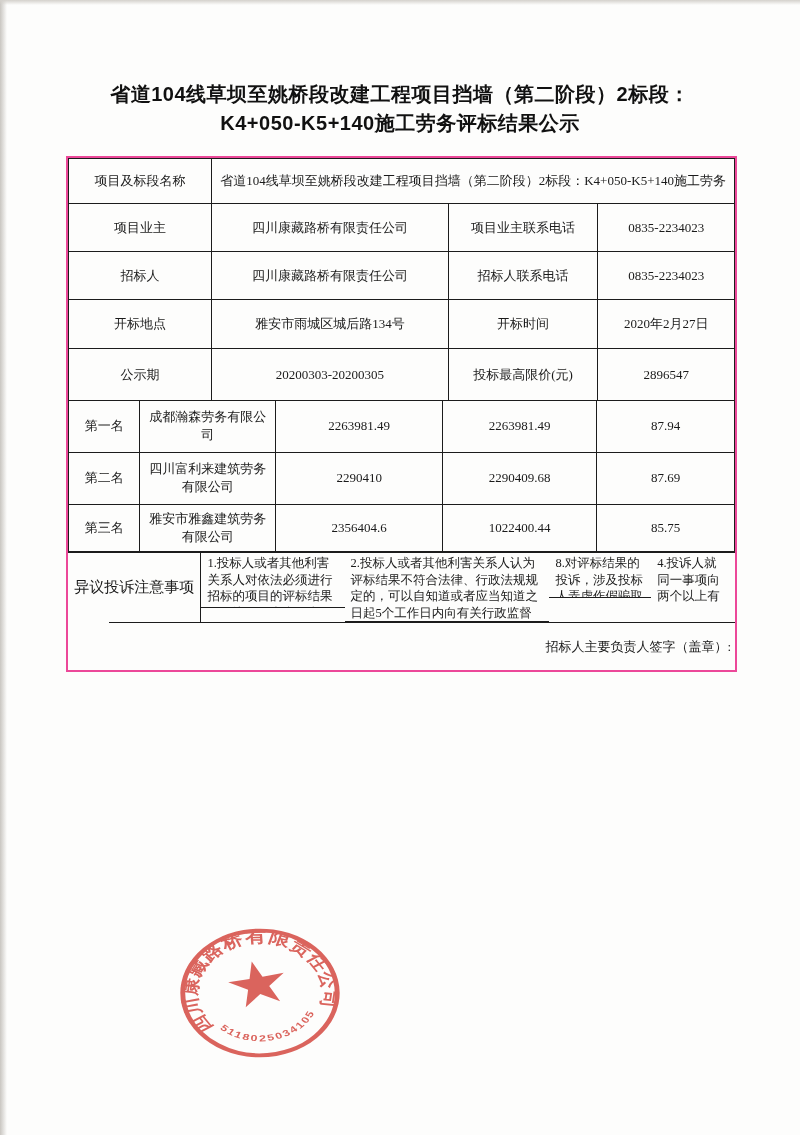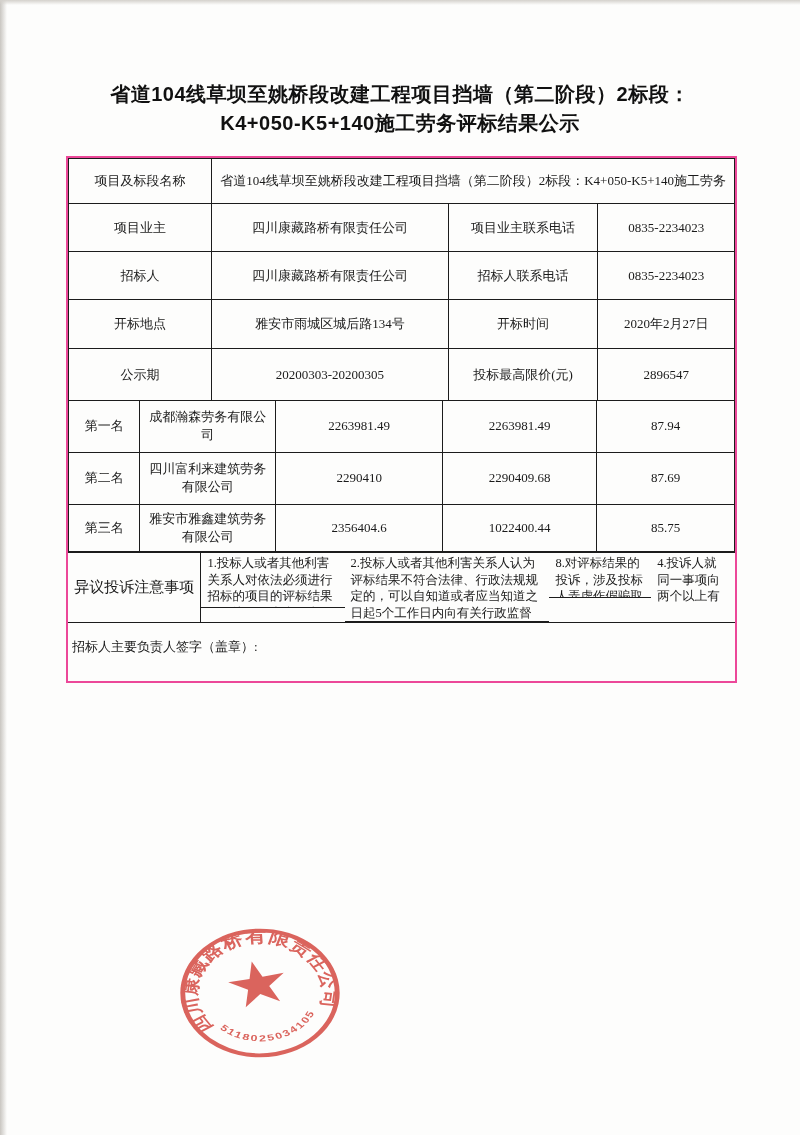--- a/index.html
+++ b/index.html
@@ -40,22 +40,22 @@
     font-size:15px;text-align:center;
   }
   .notes-items{width:80%;display:flex;}
   .note-item{
     border-bottom:1.5px solid #1c1c1c;box-sizing:border-box;
     font-size:12.5px;line-height:1.32;text-align:left;
     padding:3px 6px 0 6px;overflow:hidden;
   }
   .note-item:last-child{border-bottom:none;}
   .signature-row{
-    border-top:1.5px solid #1c1c1c;height:59px;box-sizing:border-box;
-    font-size:13px;text-align:left;padding:15px 4px 0 4px;
+    border-top:1.5px solid #1c1c1c;height:48px;box-sizing:border-box;
+    font-size:13px;text-align:right;padding:15px 4px 0 4px;margin-left:41px;
   }
   .h-c1{height:45px;} .h-c2{height:48px;} .h-c3{height:48px;}
   .h-c4{height:49px;} .h-c5{height:52px;}
   .h-head{height:80px;} .h-r1{height:52px;margin-top:39px;} .h-r2{height:52px;} .h-r3{height:48px;}
   .nh-1{height:56px;} .nh-2{height:70px;} .nh-3{height:46px;}
   .nh-4{height:50px;} .nh-5{height:46px;} .nh-6{height:48px;border-bottom:none;}
   .stamp{
     position:absolute;left:177px;top:926px;width:166px;height:134px;
     mix-blend-mode:multiply;opacity:.88;pointer-events:none;
   }

